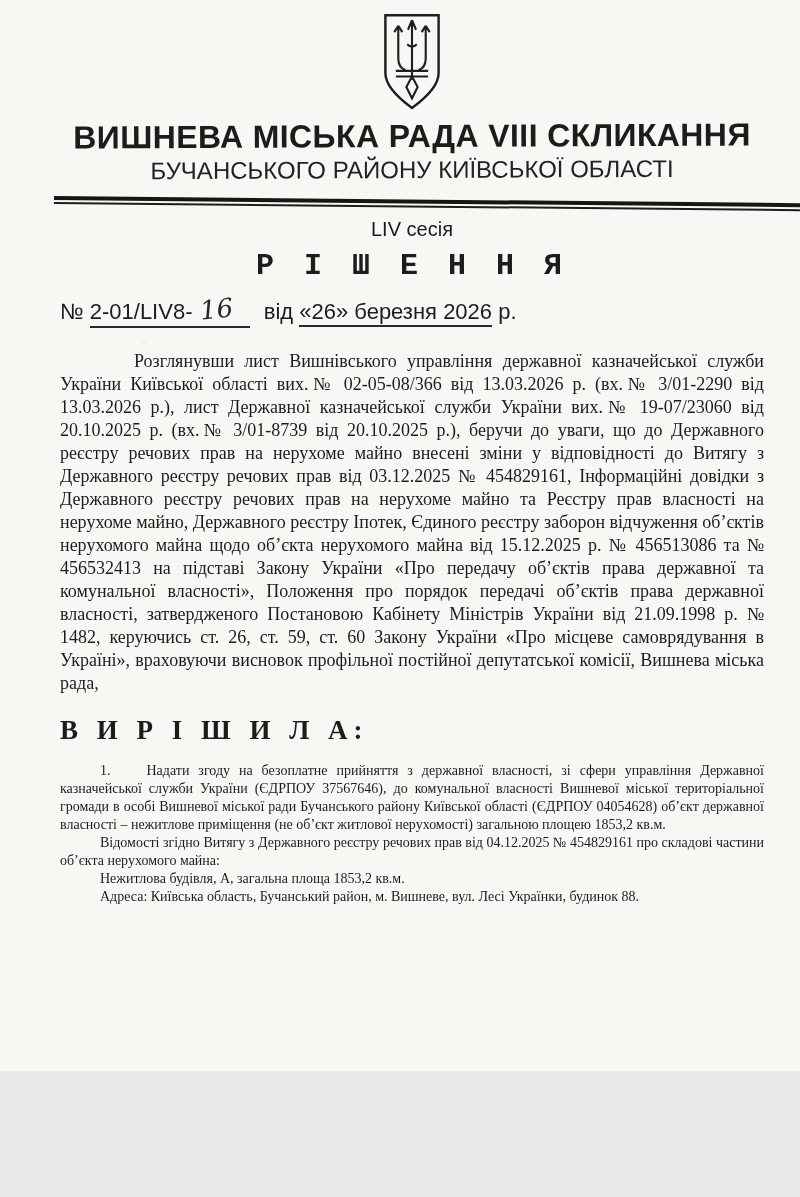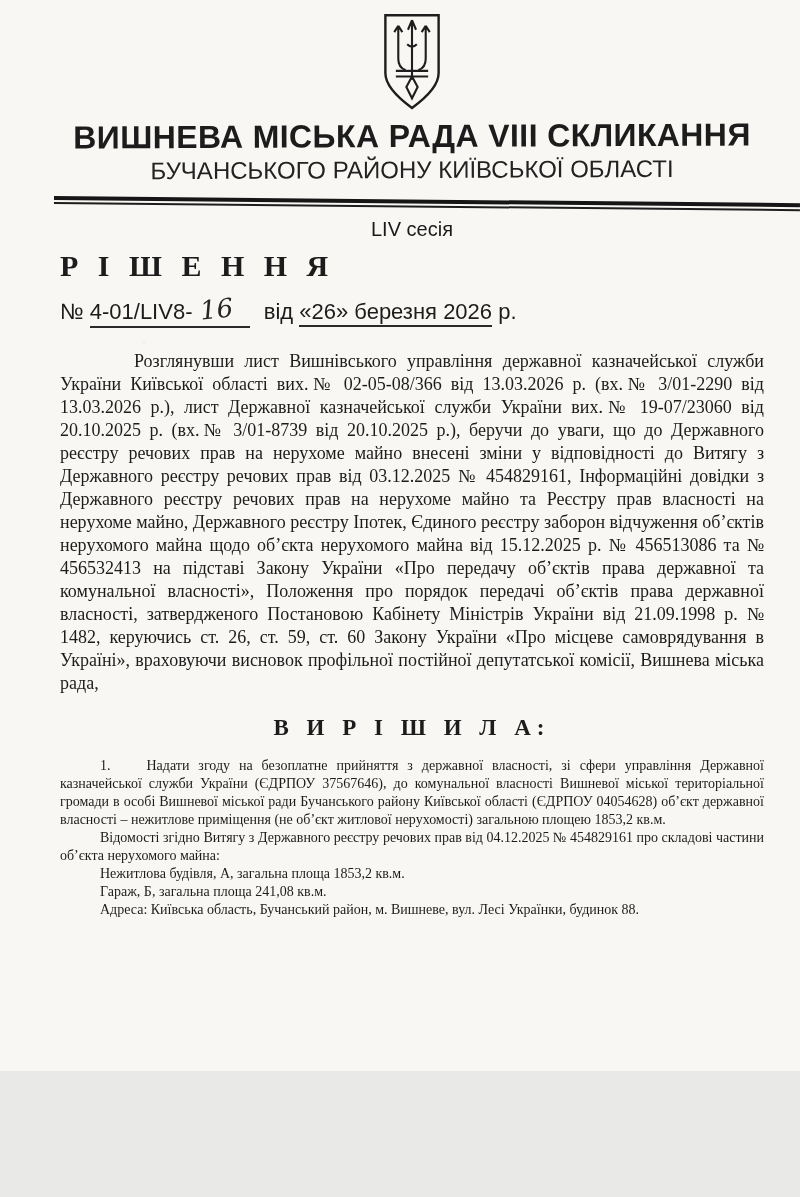--- a/index.html
+++ b/index.html
@@ -53,24 +53,25 @@
   }
 
   .session {
     font-family: "Liberation Sans", sans-serif;
     font-size: 20px;
     text-align: center;
     margin: 14px 0 4px;
     color: #1a1a1a;
   }
   .doc-type {
-    font-family: Liberation Serif, serif;
+    font-family: Liberation Mono, monospace;
     font-weight: bold;
     font-size: 30px;
     letter-spacing: 6px;
+    text-align: center;
     margin: 8px 0 12px;
   }
 
   
   .ref-line {
     font-family: "Liberation Sans", sans-serif;
     font-size: 22px;
     margin: 4px 0 22px;
     white-space: nowrap;
   }
@@ -103,23 +104,23 @@
   
   .preamble {
     text-align: justify;
     font-size: 18px;
     line-height: 1.28;
     text-indent: 74px;
     margin: 0;
   }
   .resolved {
     font-weight: bold;
-    font-size: 23px;
+    font-size: 27px;
     letter-spacing: 6px;
-    text-align: center;
+    text-align: left;
     margin: 20px 0 16px;
   }
   .item, .body-p {
     text-align: justify;
     font-size: 14px;
     line-height: 1.28;
     margin: 0;
   }
   .item { text-indent: 40px; }
   .item-gap { display: inline-block; width: 36px; }
@@ -159,33 +160,32 @@
   <h1 class="org-name">ВИШНЕВА МІСЬКА РАДА VIII СКЛИКАННЯ</h1>
   <div class="org-region">БУЧАНСЬКОГО РАЙОНУ КИЇВСЬКОЇ ОБЛАСТІ</div>
 
   <div class="divider"></div>
 
   <div class="session">LIV сесія</div>
   <div class="doc-type">Р І Ш Е Н Н Я</div>
 
   <div class="ref-line">
     <span>№</span>
-    <span class="u ref-num"><span>4-01/LIV8-</span><span class="hand">16</span></span><span class="ref-sep"></span>
+    <span class="u ref-num"><span>2-01/LIV8-</span><span class="hand">16</span></span><span class="ref-sep"></span>
     <span>від</span>
     <span class="u">«26» березня 2026</span>
     <span>р.</span>
   </div>
 
 
   <p class="preamble">Розглянувши лист Вишнівського управління державної казначейської служби України Київської області вих.№ 02-05-08/366 від 13.03.2026 р. (вх.№ 3/01-2290 від 13.03.2026 р.), лист Державної казначейської служби України вих.№ 19-07/23060 від 20.10.2025 р. (вх.№ 3/01-8739 від 20.10.2025 р.), беручи до уваги, що до Державного реєстру речових прав на нерухоме майно внесені зміни у відповідності до Витягу з Державного реєстру речових прав від 03.12.2025 № 454829161, Інформаційні довідки з Державного реєстру речових прав на нерухоме майно та Реєстру прав власності на нерухоме майно, Державного реєстру Іпотек, Єдиного реєстру заборон відчуження об’єктів нерухомого майна щодо об’єкта нерухомого майна від 15.12.2025 р. № 456513086 та № 456532413 на підставі Закону України «Про передачу об’єктів права державної та комунальної власності», Положення про порядок передачі об’єктів права державної власності, затвердженого Постановою Кабінету Міністрів України від 21.09.1998 р. № 1482, керуючись ст. 26, ст. 59, ст. 60 Закону України «Про місцеве самоврядування в Україні», враховуючи висновок профільної постійної депутатської комісії, Вишнева міська рада,</p>
 
   <div class="resolved">В И Р І Ш И Л А:</div>
 
   <p class="item"><span>1.</span><span class="item-gap"></span><span>Надати згоду на безоплатне прийняття з державної власності, зі сфери управління Державної казначейської служби України (ЄДРПОУ 37567646), до комунальної власності Вишневої міської територіальної громади в особі Вишневої міської ради Бучанського району Київської області (ЄДРПОУ 04054628) об’єкт державної власності – нежитлове приміщення (не об’єкт житлової нерухомості) загальною площею 1853,2 кв.м.</span></p>
 
   <p class="body-p indent40">Відомості згідно Витягу з Державного реєстру речових прав від 04.12.2025 № 454829161 про складові частини об’єкта нерухомого майна:</p>
   <p class="body-p indent40">Нежитлова будівля, А, загальна площа 1853,2 кв.м.</p>
-  <p class="body-p indent40">Гараж, Б, загальна площа 241,08 кв.м.</p>
   <p class="body-p indent40">Адреса: Київська область, Бучанський район, м. Вишневе, вул. Лесі Українки, будинок 88.</p>
 
   <div class="smudge"></div>
 
 </div>
 
 </body></html>

